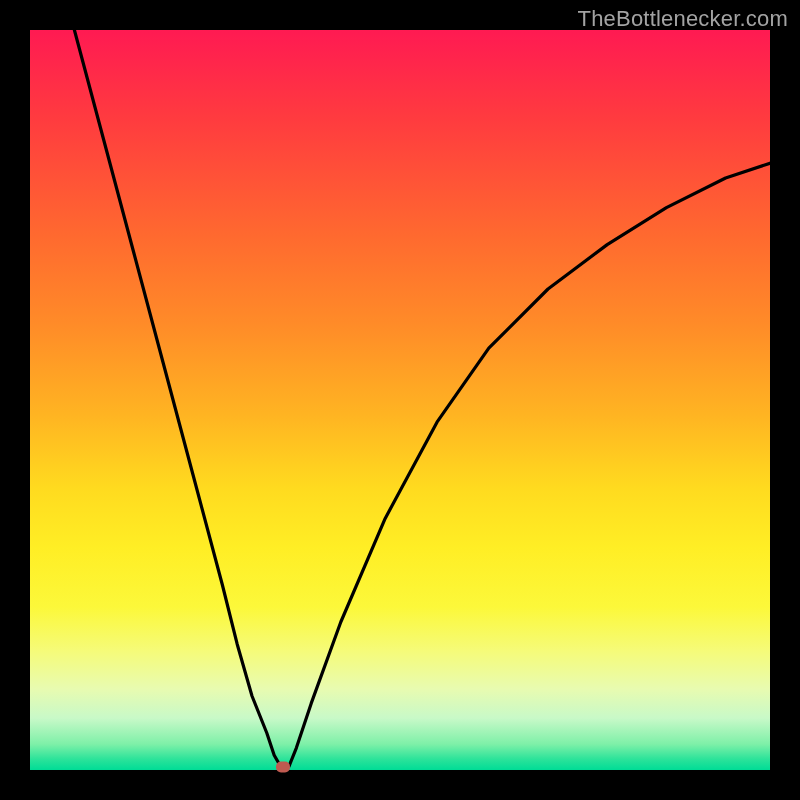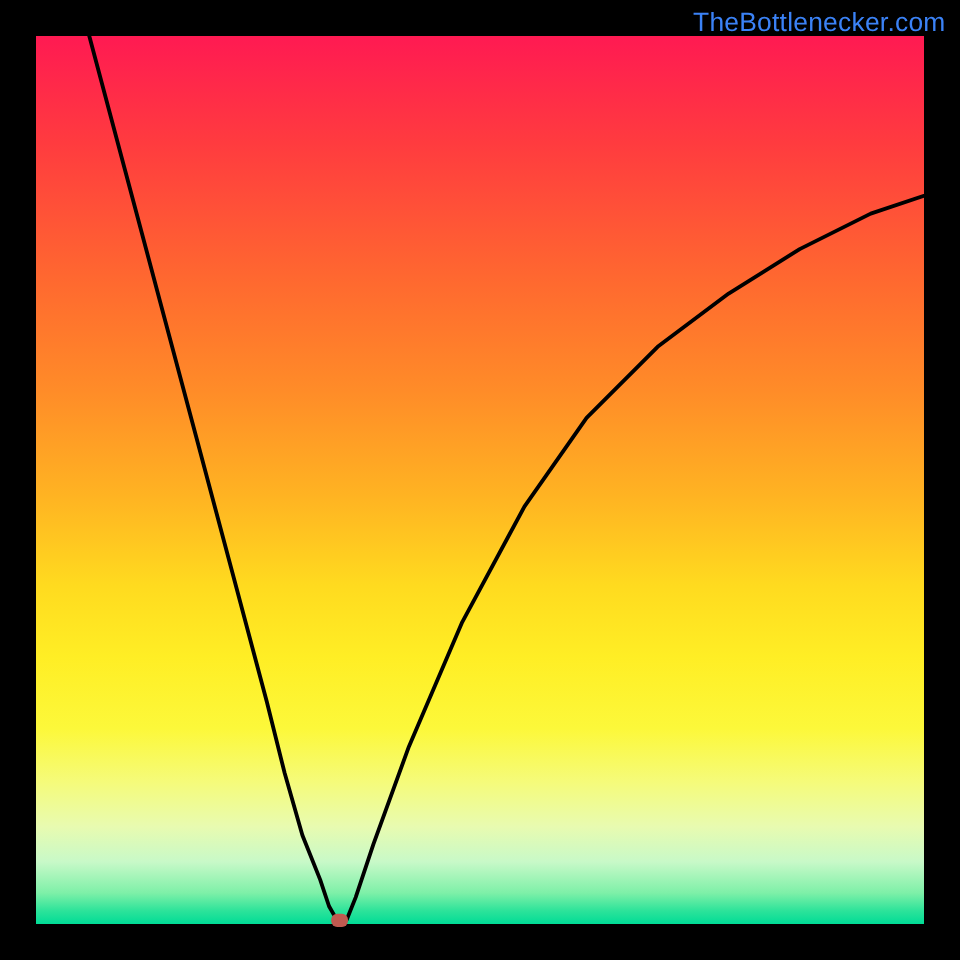--- a/index.html
+++ b/index.html
@@ -48,21 +48,21 @@
     border-radius: 5px;
     background: #c05a50;
     transform: translate(-50%, -50%);
   }
   .watermark {
     position: absolute;
     top: 6px;
     right: 12px;
     font-family: Arial, Helvetica, sans-serif;
     font-size: 22px;
-    color: #3b82f6;
+    color: #a3a3a3;
     letter-spacing: 0.2px;
   }
 </style>
 </head>
 <body>
 
 <div class="frame">
 
   <div class="plot-area"></div>
 

